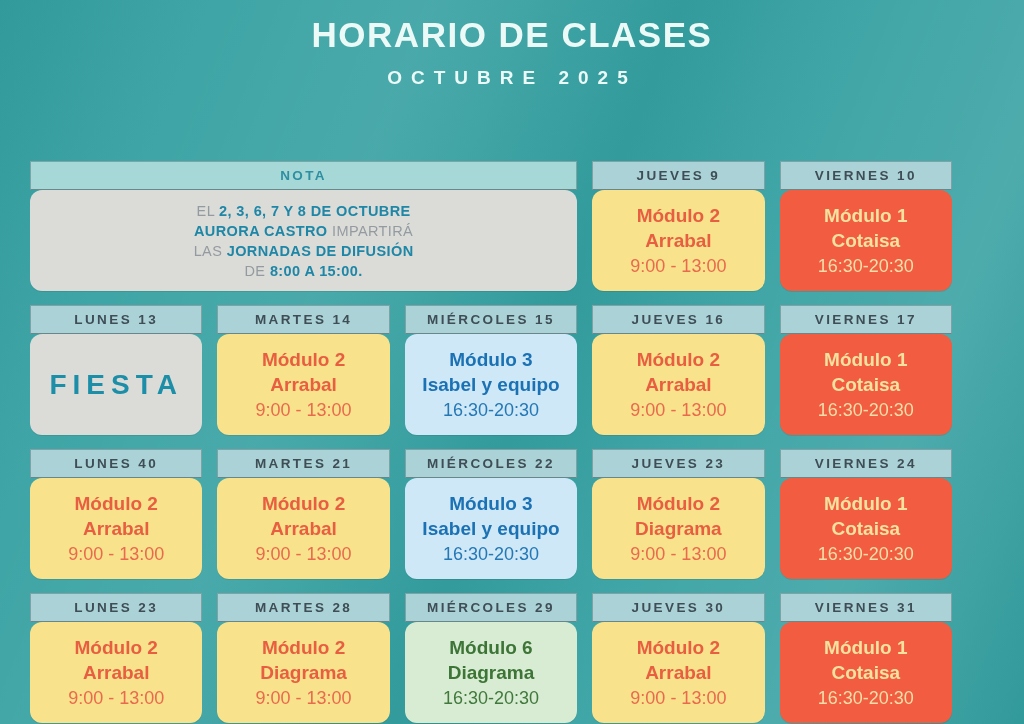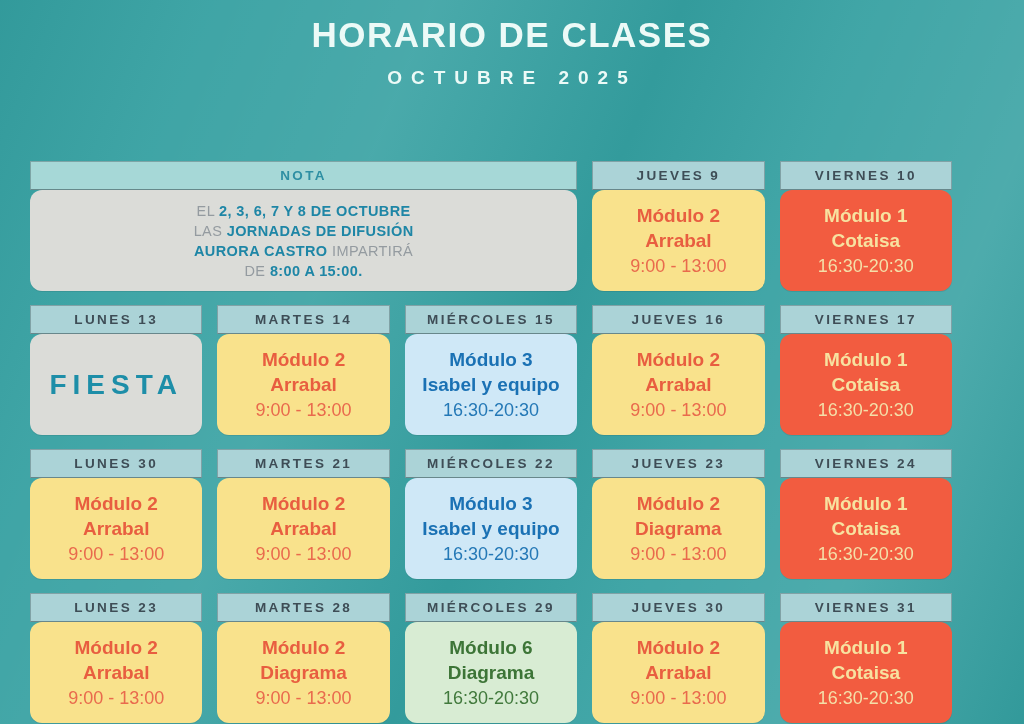--- a/index.html
+++ b/index.html
@@ -58,22 +58,22 @@
   <h1 class="page-title">HORARIO DE CLASES</h1>
   <div class="page-subtitle">OCTUBRE 2025</div>
 </header>
 
 <div class="grid">
 
   <div class="card note-card">
     <div class="card-header">NOTA</div>
     <div class="card-body">
         <div class="note-line"><span class="muted">EL </span><span class="strong">2, 3, 6, 7 Y 8 DE OCTUBRE</span></div>
+        <div class="note-line"><span class="strong">AURORA CASTRO</span><span class="muted"> IMPARTIRÁ</span></div>
         <div class="note-line"><span class="muted">LAS </span><span class="strong">JORNADAS DE DIFUSIÓN</span></div>
-        <div class="note-line"><span class="strong">AURORA CASTRO</span><span class="muted"> IMPARTIRÁ</span></div>
         <div class="note-line"><span class="muted">DE </span><span class="strong">8:00 A 15:00.</span></div>
       </div>
   </div>
 
   <div class="card" style="--body-bg: #f9e28c; --strong-c: #e85e40; --time-c: #e96a4d;">
     <div class="card-header">JUEVES 9</div>
     <div class="card-body">
       <div class="module">Módulo 2</div>
       <div class="who">Arrabal</div>
       <div class="time">9:00 - 13:00</div>
@@ -126,21 +126,21 @@
   <div class="card" style="--body-bg: #f25c40; --strong-c: #f7e2a0; --time-c: #f4dfa8;">
     <div class="card-header">VIERNES 17</div>
     <div class="card-body">
       <div class="module">Módulo 1</div>
       <div class="who">Cotaisa</div>
       <div class="time">16:30-20:30</div>
     </div>
   </div>
 
   <div class="card" style="--body-bg: #f9e28c; --strong-c: #e85e40; --time-c: #e96a4d;">
-    <div class="card-header">LUNES 30</div>
+    <div class="card-header">LUNES 40</div>
     <div class="card-body">
       <div class="module">Módulo 2</div>
       <div class="who">Arrabal</div>
       <div class="time">9:00 - 13:00</div>
     </div>
   </div>
 
   <div class="card" style="--body-bg: #f9e28c; --strong-c: #e85e40; --time-c: #e96a4d;">
     <div class="card-header">MARTES 21</div>
     <div class="card-body">

